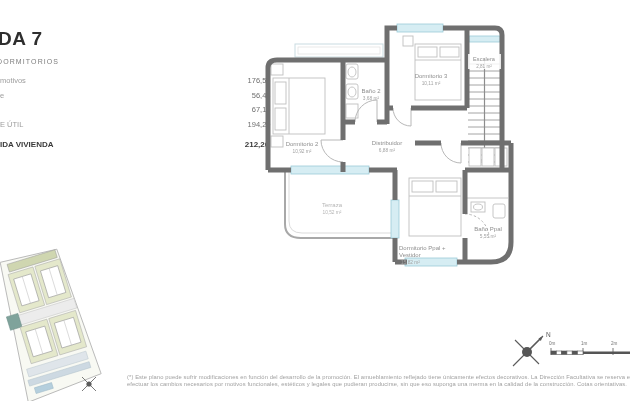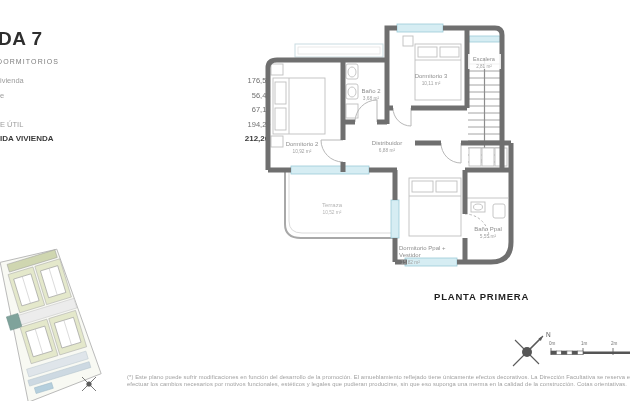--- a/index.html
+++ b/index.html
@@ -13,21 +13,21 @@
     color:#2e2e2e;letter-spacing:.5px;white-space:nowrap;
   }
   .summary-subtitle{
     position:absolute;left:-3px;top:58px;font-size:7px;color:#7d7d7d;
     letter-spacing:1.1px;white-space:nowrap;
   }
   .summary-table{position:absolute;left:0;top:76px;width:283px;}
   .srow{position:relative;height:14.5px;font-size:7.5px;color:#8f8f8f;}
   .srow .lbl{position:absolute;left:0;top:0;white-space:nowrap;color:#9d9d9d;}
   .srow .val{position:absolute;right:0;top:0;white-space:nowrap;color:#6f6f6f;}
-  .srow.total{}
+  .srow.total{margin-top:6px;}
   .srow.total .lbl,.srow.total .val{font-weight:bold;color:#3a3a3a;font-size:8px;}
   
   .plan-wrap{position:absolute;left:255px;top:12px;width:275px;height:300px;}
   svg text{font-family:"Liberation Sans",sans-serif;}
   .floor-label{
     position:absolute;left:434px;top:291px;font-size:9.5px;font-weight:bold;
     color:#1f1f1f;letter-spacing:.8px;white-space:nowrap;
   }
   
   .siteplan-wrap{position:absolute;left:-14px;top:245px;width:126px;height:156px;}
@@ -44,21 +44,21 @@
 </head>
 <body>
 
 <div class="page">
 
   <div class="summary-title">DA 7</div>
   <div class="summary-subtitle">DORMITORIOS</div>
 
   <div class="summary-table">
     <div class="srow">
-      <span class="lbl">ivienda</span>
+      <span class="lbl">motivos</span>
       <span class="val">176,55 m2</span>
     </div>
     <div class="srow">
       <span class="lbl">e</span>
       <span class="val">56,43 m2</span>
     </div>
     <div class="srow">
       <span class="lbl"></span>
       <span class="val">67,15 m2</span>
     </div>
@@ -215,21 +215,20 @@
           <text x="146" y="252" font-size="4.8" fill="#a3a3a3">15,82 m²</text>
         </g>
         <g text-anchor="middle">
           <text x="233" y="219" font-size="6">Baño Ppal</text>
           <text x="233" y="226" font-size="4.8" fill="#a3a3a3">5,55 m²</text>
         </g>
       </g>
     </svg>
   </div>
 
-  <div class="floor-label">PLANTA PRIMERA</div>
 
   <div class="siteplan-wrap">
     <svg width="126" height="156" viewBox="0 0 126 156">
       <g transform="rotate(-17 62 78)">
         <path d="M34,6 L92,10 L98,142 L20,148 Z" fill="#f8f9f3" stroke="#b0b0b0" stroke-width="0.8"></path>
         <rect x="40" y="10" width="50" height="8" fill="#cfd6b0" stroke="#9a9a9a" stroke-width="0.5"></rect>
         <rect x="38" y="20" width="26" height="40" fill="#e4e8cb" stroke="#a8a8a8" stroke-width="0.5"></rect>
         <rect x="66" y="20" width="26" height="40" fill="#e4e8cb" stroke="#a8a8a8" stroke-width="0.5"></rect>
         <rect x="42" y="26" width="18" height="28" fill="#ffffff" stroke="#9a9a9a" stroke-width="0.6"></rect>
         <rect x="70" y="26" width="18" height="28" fill="#ffffff" stroke="#9a9a9a" stroke-width="0.6"></rect>

